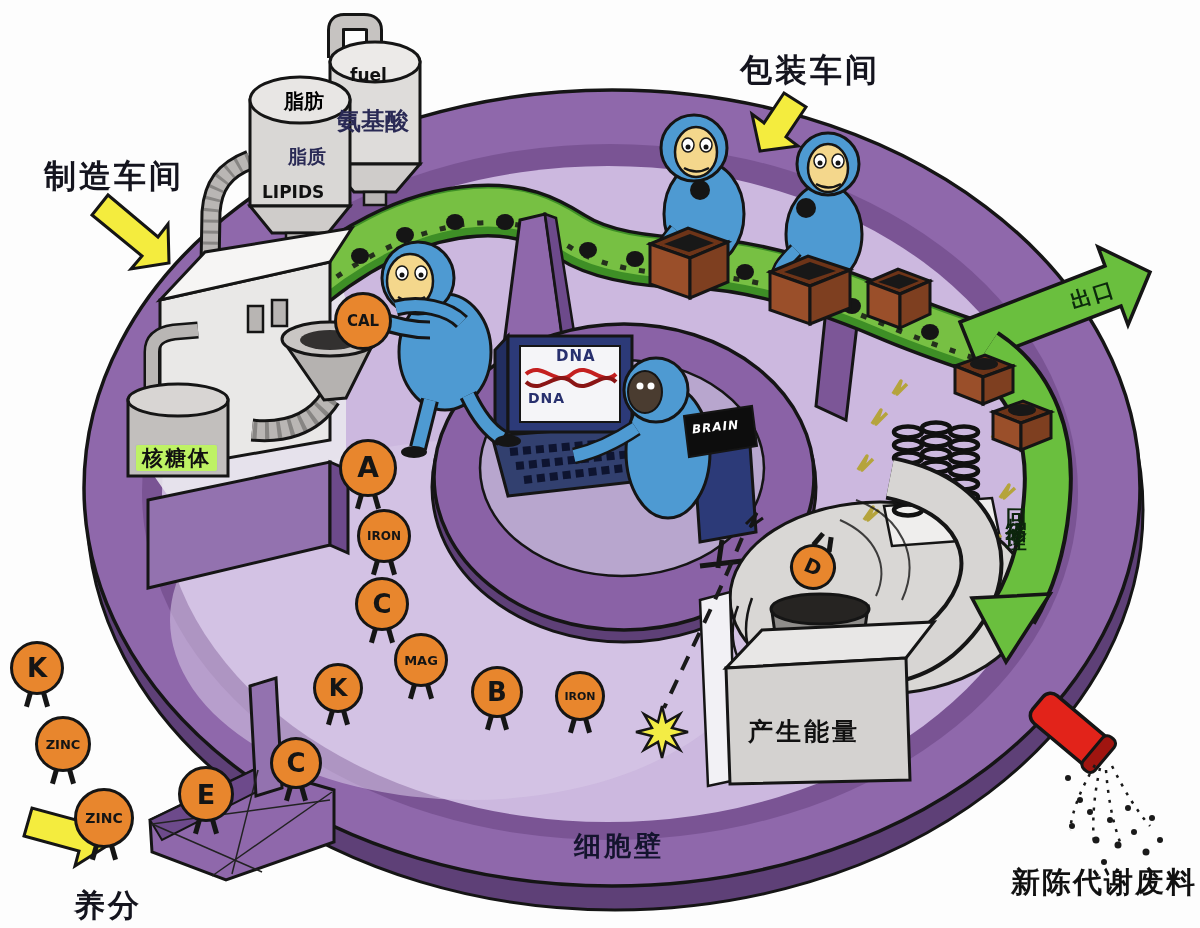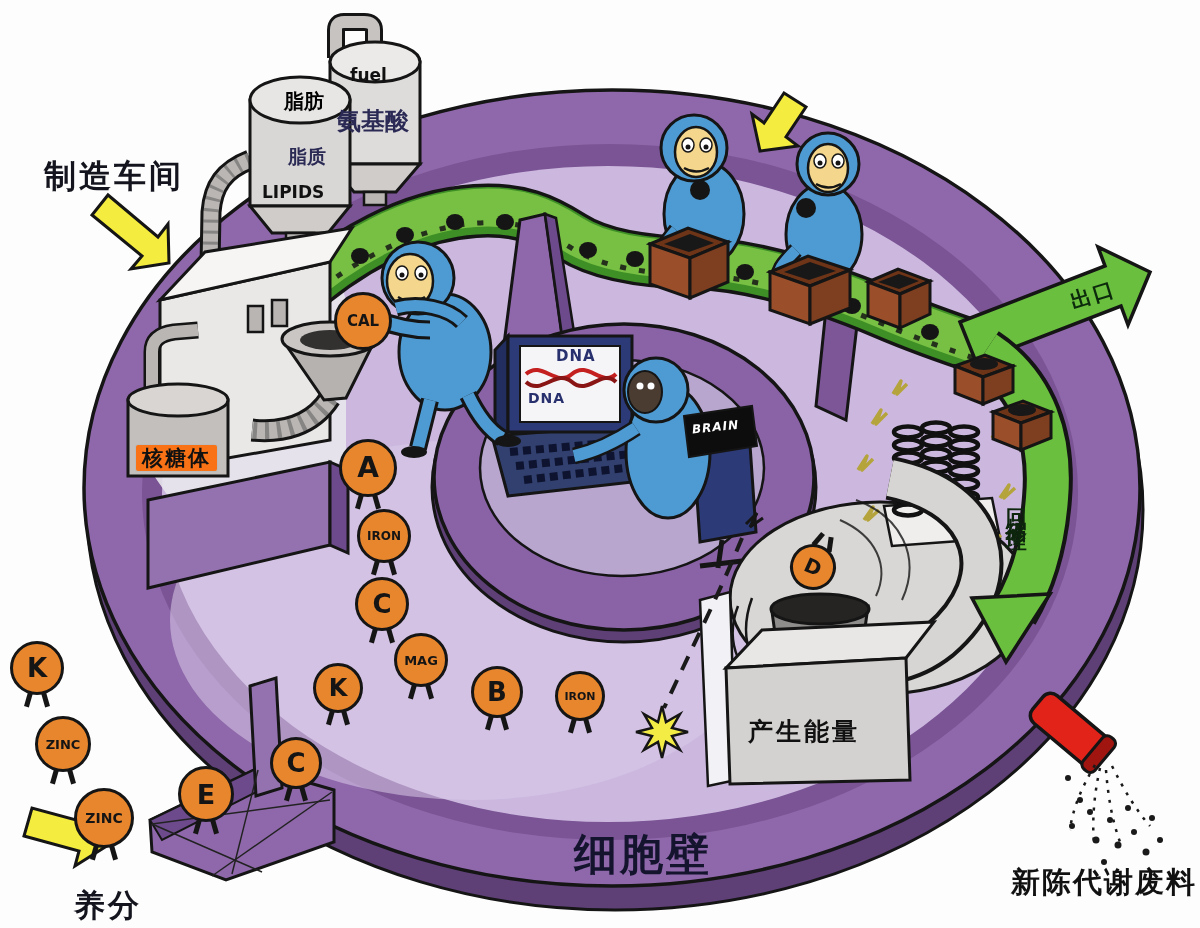--- a/index.html
+++ b/index.html
@@ -10,21 +10,21 @@
         color:#151515;font-weight:bold;display:flex;align-items:center;justify-content:center;
         z-index:30;box-sizing:border-box;line-height:1;}
   .ball::before,.ball::after{content:"";position:absolute;width:5px;height:15px;background:#151515;bottom:-15px;}
   .ball::before{left:28%;transform:rotate(16deg);}
   .ball::after{right:28%;transform:rotate(-16deg);}
   .ball.no-legs::before,.ball.no-legs::after{display:none;}
   .ball.legs-up{transform:rotate(24deg);}
   .ball.legs-up::before,.ball.legs-up::after{bottom:auto;top:-15px;}
   .lbl{position:absolute;z-index:40;font-weight:bold;color:#14141e;white-space:nowrap;line-height:1.15;}
   .cn{letter-spacing:3px;}
-  .plate{background:#f97316;padding:1px 6px;border-radius:2px;box-shadow:0 0 0 1px #bbb;}
+  .plate{background:#bef264;padding:1px 6px;border-radius:2px;box-shadow:0 0 0 1px #bbb;}
   .vert{writing-mode:vertical-rl;letter-spacing:7px;}
 </style>
 </head>
 <body>
 
 <div id="stage">
 
 <svg id="scene" width="1200" height="928" viewBox="0 0 1200 928">
 
   <ellipse cx="615" cy="510" rx="528" ry="400" fill="#5e4077" stroke="#151515" stroke-width="3"></ellipse>
@@ -351,21 +351,22 @@
       <span>IRON</span>
     </div>
 <div class="ball no-legs" style="left:334px;top:292px;width:58px;height:58px;font-size:15px">
       <span>CAL</span>
     </div>
 <div class="ball legs-up" style="left:790px;top:544px;width:46px;height:46px;font-size:20px">
       <span>D</span>
     </div>
 
 <div class="lbl cn" style="left:44px;top:158px;font-size:32px">制造车间</div>
-<div class="lbl cn" style="left:574px;top:830px;font-size:43px;color:#14142e">细胞壁</div>
+<div class="lbl cn" style="left:740px;top:52px;font-size:32px">包装车间</div>
+<div class="lbl cn" style="left:574px;top:830px;font-size:27px;color:#14142e">细胞壁</div>
 <div class="lbl plate" style="left:136px;top:445px;font-size:21px;color:#111;letter-spacing:2px">核糖体</div>
 <div class="lbl cn" style="left:748px;top:718px;font-size:25px;color:#111">产生能量</div>
 <div class="lbl" style="left:1070px;top:283px;font-size:21px;color:#0c2a0c;transform:rotate(-17deg);letter-spacing:2px">出口</div>
 <div class="lbl vert" style="left:1004px;top:492px;font-size:21px;color:#0c250c;height:140px">回炉修理</div>
 <div class="lbl" style="left:1011px;top:866px;font-size:29px;letter-spacing:2px;color:#111">新陈代谢废料</div>
 <div class="lbl cn" style="left:74px;top:888px;font-size:31px">养分</div>
 <div class="lbl" style="left:284px;top:90px;font-size:20px;color:#000000">脂肪</div>
 <div class="lbl" style="left:288px;top:146px;font-size:19px;color:#2a2a55">脂质</div>
 <div class="lbl" style="left:262px;top:183px;font-size:17px;color:#111">LIPIDS</div>
 <div class="lbl" style="left:350px;top:66px;font-size:17px;color:#111">fuel</div>

